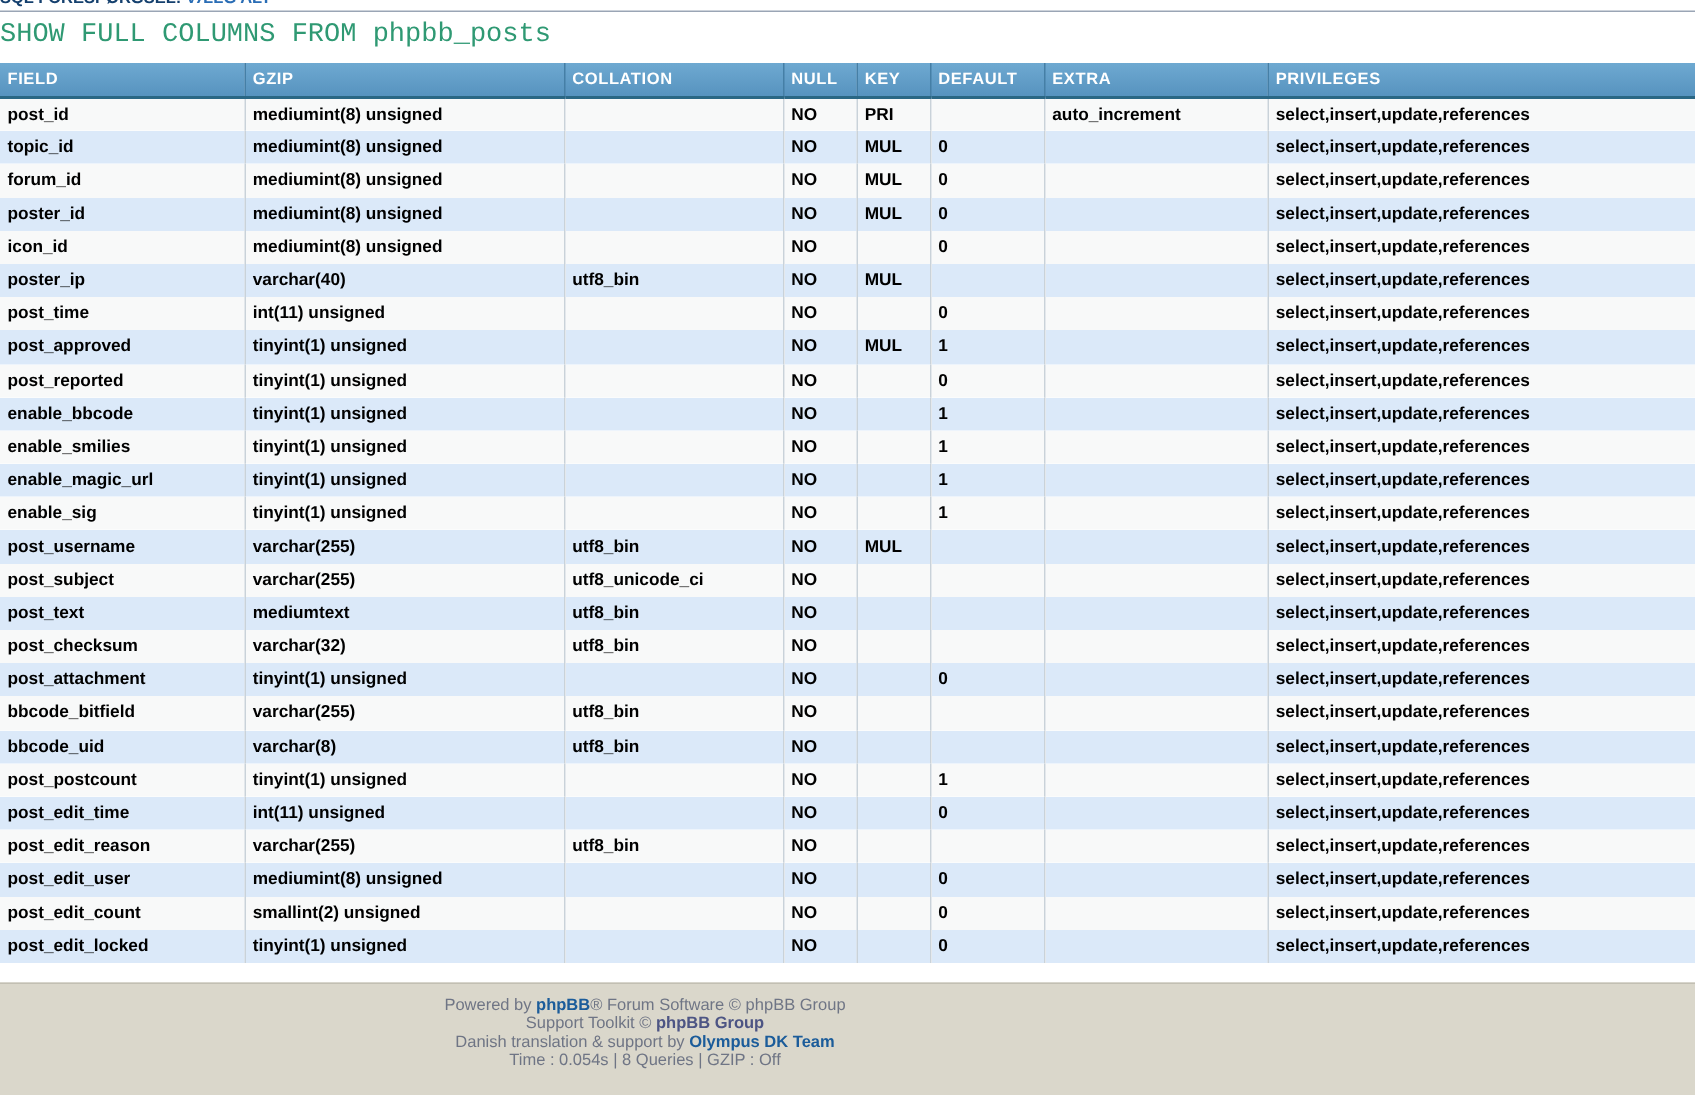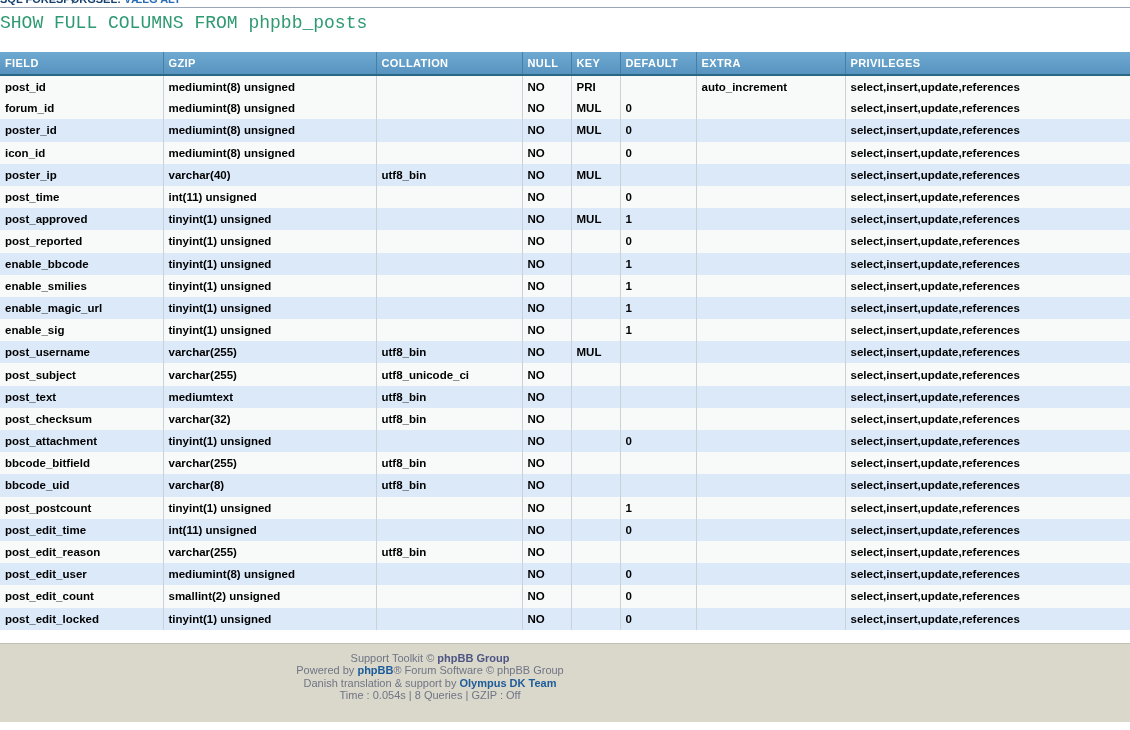--- a/index.html
+++ b/index.html
@@ -10,21 +10,21 @@
   .title-clip { position:relative; height:8px; overflow:hidden;
                 border-bottom:1px solid #9aa5b5; }
   .title-clip .title-text { position:absolute; top:-7px; left:0; white-space:nowrap;
                 font-size:11px; font-weight:bold; color:#15406e; }
   .title-clip .title-link { color:#2a6db5; }
 
   .sql-query { margin-top:5px; height:18px; font-family:"Liberation Mono", monospace;
                font-size:18px; color:#2f9973; white-space:pre; }
 
   
-  table.cols { width:1130px; table-layout:fixed; border-collapse:collapse; margin-top:21px; }
+  table.cols { width:1130px; table-layout:fixed; border-collapse:collapse; margin-top:11px; }
   col.c-field     { width:163px; }
   col.c-type      { width:213px; }
   col.c-collation { width:146px; }
   col.c-null      { width:49px; }
   col.c-key       { width:49px; }
   col.c-default   { width:76px; }
   col.c-extra     { width:149px; }
   col.c-priv      { width:285px; }
 
   thead th { height:23px; background:linear-gradient(#6ea9d1,#5793bf);
@@ -86,20 +86,30 @@
       <tr class="odd">
         <td>post_id</td>
         <td>mediumint(8) unsigned</td>
         <td></td>
         <td>NO</td>
         <td>PRI</td>
         <td></td>
         <td>auto_increment</td>
         <td>select,insert,update,references</td>
       </tr>
+      <tr class="even">
+        <td>topic_id</td>
+        <td>mediumint(8) unsigned</td>
+        <td></td>
+        <td>NO</td>
+        <td>MUL</td>
+        <td>0</td>
+        <td></td>
+        <td>select,insert,update,references</td>
+      </tr>
       <tr class="odd">
         <td>forum_id</td>
         <td>mediumint(8) unsigned</td>
         <td></td>
         <td>NO</td>
         <td>MUL</td>
         <td>0</td>
         <td></td>
         <td>select,insert,update,references</td>
       </tr>
@@ -334,23 +344,23 @@
         <td>select,insert,update,references</td>
       </tr>
     </tbody>
 </table>
 
 <div class="gap"></div>
 
 <div class="footer">
   <div class="footer-inner">
     <div>
-      <span>Support Toolkit © </span><span class="flink-muted">phpBB Group</span>
+      <span>Powered by </span><span class="flink">phpBB</span><span>® Forum Software © phpBB Group</span>
     </div>
     <div>
-      <span>Powered by </span><span class="flink">phpBB</span><span>® Forum Software © phpBB Group</span>
+      <span>Support Toolkit © </span><span class="flink-muted">phpBB Group</span>
     </div>
     <div>
       <span>Danish translation &amp; support by </span><span class="flink">Olympus DK Team</span>
     </div>
     <div>Time : 0.054s | 8 Queries | GZIP : Off</div>
   </div>
 </div>
 
 </body></html>

